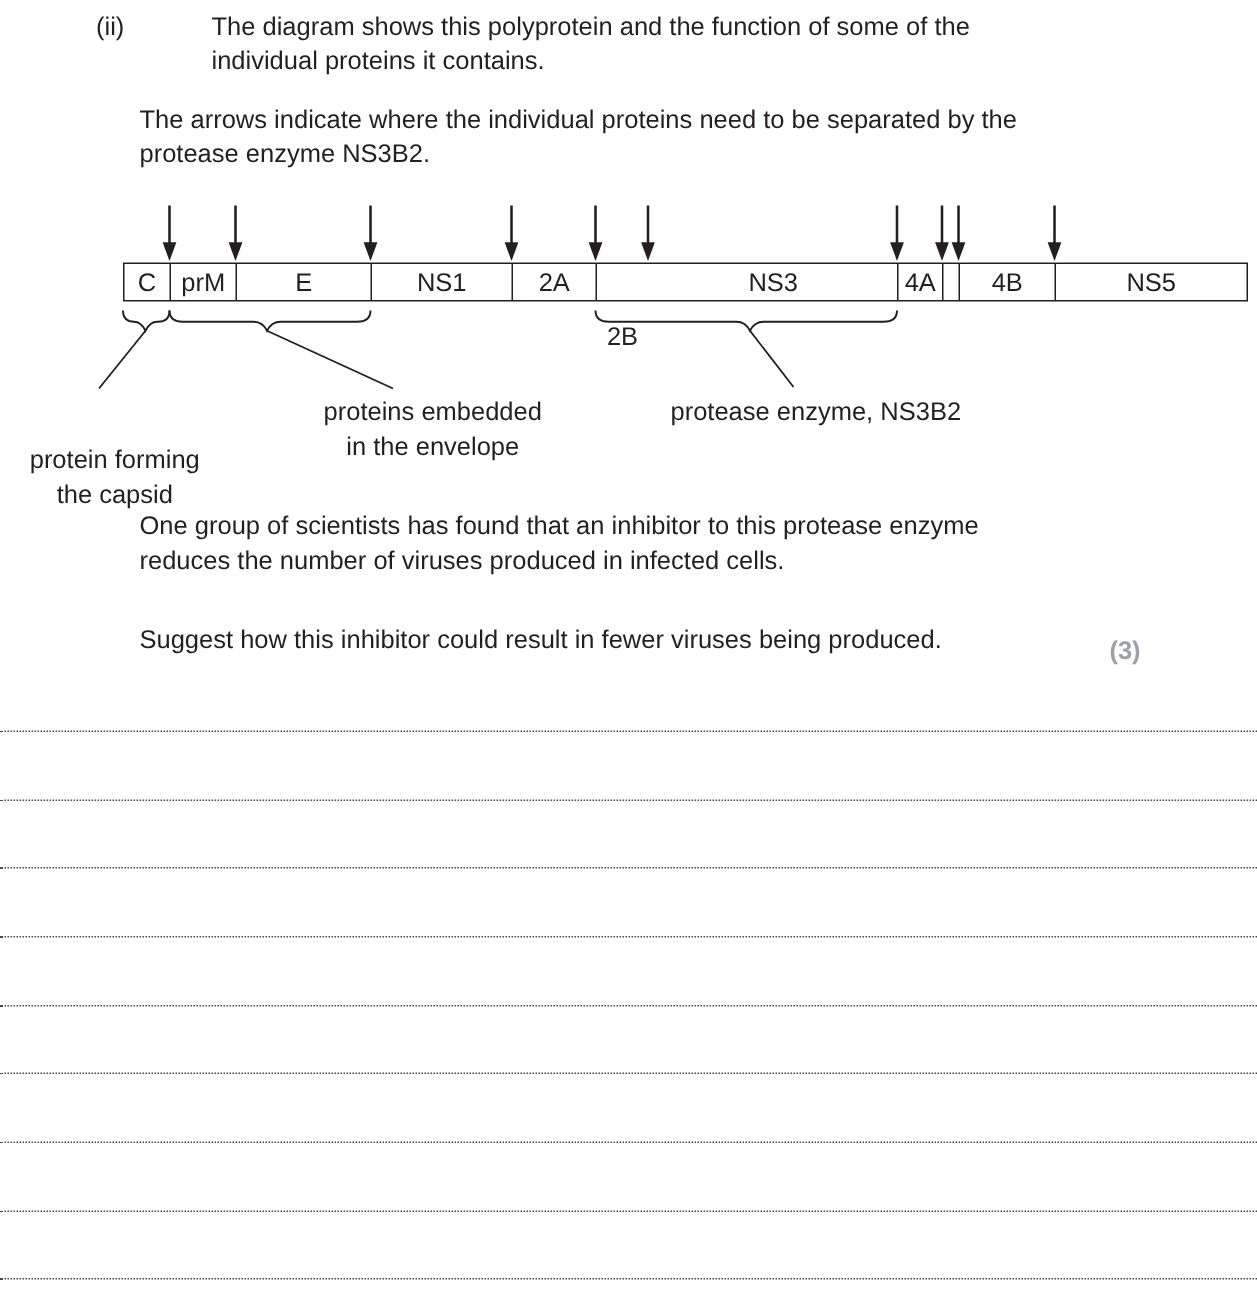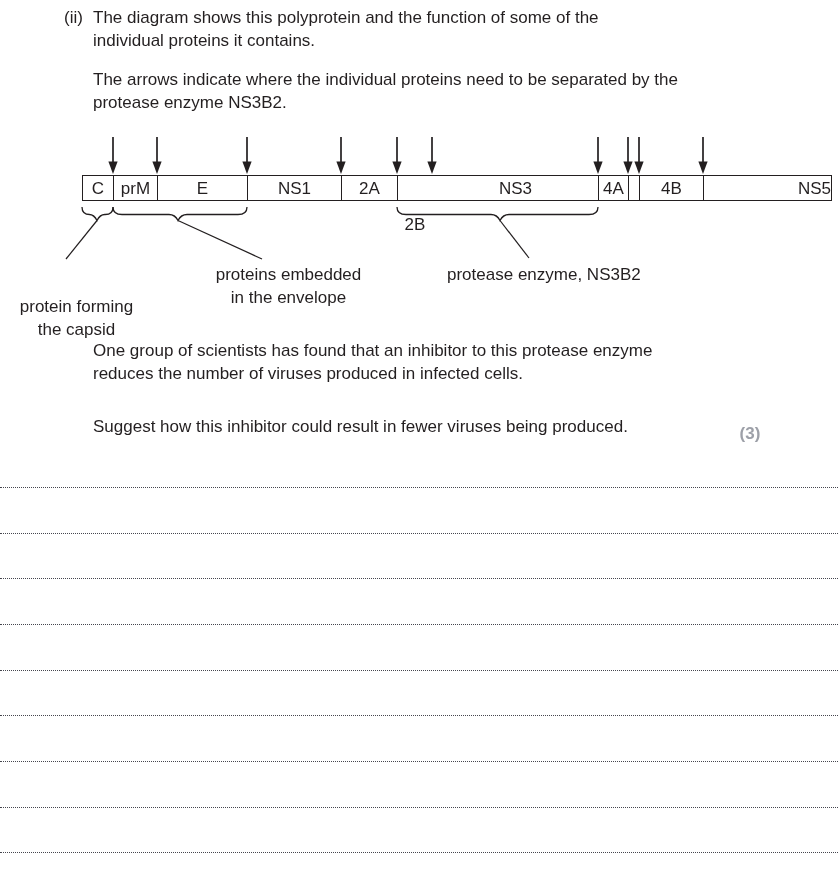--- a/index.html
+++ b/index.html
@@ -3,21 +3,21 @@
 <meta charset="utf-8">
 <style>
   html,body{margin:0;padding:0;background:#ffffff;}
   .page{
     position:relative;width:838px;height:872px;background:#ffffff;
     font-family:"Liberation Sans",sans-serif;color:#231f20;overflow:hidden;
   }
   .tline{font-size:17px;line-height:23px;white-space:nowrap;}
   .qblock{position:absolute;display:flex;}
   .qnum{width:29px;flex:0 0 29px;}
-  .intro{left:64px;top:6px;}
+  .intro{left:64px;top:6px;gap:48px;}
   .note{left:93px;top:68px;}
   .para1{left:93px;top:339px;align-items:center;}
   .para2{left:93px;top:415px;}
   .marks{
     position:absolute;left:700px;top:424px;width:100px;text-align:center;
     font-size:17px;font-weight:bold;color:#9da0a8;
   }
   
   .bar{
     position:absolute;left:82px;top:175px;height:24px;display:flex;
@@ -87,21 +87,21 @@
       </div>
       <div class="seg" style="width: 30px;">
         <span>4A</span>
       </div>
       <div class="seg" style="width: 11px;">
         <span></span>
       </div>
       <div class="seg" style="width: 64px;">
         <span>4B</span>
       </div>
-      <div class="seg" style="width: 127px; justify-content: flex-end;">
+      <div class="seg" style="width: 127px;">
         <span>NS5</span>
       </div>
     </div>
 
   <svg class="overlay" width="838" height="330" viewBox="0 0 838 330">
       <line x1="113" y1="137" x2="113" y2="166" stroke="#231f20" stroke-width="1.7"></line>
       <polygon points="108.4,161.5 117.6,161.5 113,174" fill="#231f20"></polygon>
       <line x1="157" y1="137" x2="157" y2="166" stroke="#231f20" stroke-width="1.7"></line>
       <polygon points="152.4,161.5 161.6,161.5 157,174" fill="#231f20"></polygon>
       <line x1="247" y1="137" x2="247" y2="166" stroke="#231f20" stroke-width="1.7"></line>

